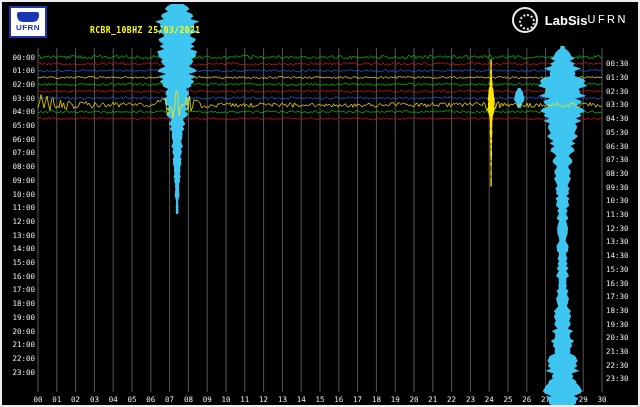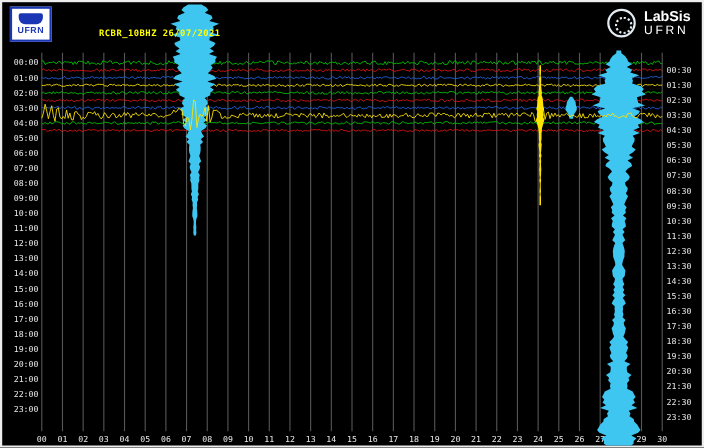--- a/index.html
+++ b/index.html
@@ -9,21 +9,21 @@
   #plot text{fill:#e8e8e8;font-family:"DejaVu Sans Mono",monospace;font-size:7.5px}
   .header{position:absolute;left:0;top:0;right:0;height:48px;z-index:2;pointer-events:none}
   .station-title{position:absolute;left:88px;top:24px;color:#ffff00;font:bold 8px "DejaVu Sans Mono",monospace;letter-spacing:.45px;white-space:pre}
   .desc-title{position:absolute;left:229px;top:24px;color:#ffff00;font:bold 8px "DejaVu Sans Mono",monospace;letter-spacing:.45px;white-space:pre}
   .ufrn-logo{position:absolute;left:7px;top:4px;width:38px;height:32px;background:#ffffff;border:2px solid #1a36b4;display:flex;flex-direction:column;align-items:center;justify-content:center;gap:1px}
   .ufrn-logo .emblem{width:22px;height:10px;background:#1a36b4;border-radius:2px 2px 6px 6px}
   .ufrn-logo .txt{color:#1a36b4;font:bold 8px "Liberation Sans",sans-serif;letter-spacing:.5px}
   .labsis{position:absolute;right:10px;top:5px;display:flex;align-items:center;gap:7px;color:#fff}
   .labsis .emblem{width:26px;height:26px;border:2px solid #e4ecf2;border-radius:50%;position:relative}
   .labsis .emblem::after{content:"";position:absolute;left:5px;top:5px;width:12px;height:12px;border:2px dotted #e4ecf2;border-radius:50%}
-  .labsis .txts{display:flex;flex-direction:column;line-height:1.05}
+  .labsis .txts{display:flex;flex-direction:row;line-height:1.05}
   .labsis .t1{font:bold 13px "Liberation Sans",sans-serif}
   .labsis .t2{font:11px "Liberation Sans",sans-serif;letter-spacing:2.5px}
 </style>
 </head>
 <body>
 
 <div class="screen">
 
   <svg id="plot" width="640" height="407">
       <g>
@@ -164,21 +164,21 @@
       <g>
         <polyline points="36.0,105.5 37.5,100.6 39.0,92.7 40.5,98.9 42.0,105.9 43.5,99.6 45.0,94.1 46.5,102.9 48.0,108.2 49.5,97.2 51.0,95.9 52.5,104.3 54.0,106.2 55.5,103.9 57.0,105.8 58.5,98.0 60.0,105.5 61.5,100.8 63.0,106.8 64.5,107.1 66.0,99.8 67.5,99.4 69.0,101.8 70.5,102.6 72.0,106.7 73.5,104.5 75.0,105.8 76.5,104.0 78.0,100.2 79.5,100.3 81.0,100.5 82.5,101.6 84.0,99.5 85.5,102.8 87.0,101.1 88.5,104.2 90.0,106.1 91.5,104.2 93.0,100.4 94.5,102.3 96.0,104.9 97.5,105.0 99.0,102.4 100.5,101.0 102.0,101.7 103.5,105.0 105.0,104.3 106.5,102.0 108.0,104.6 109.5,102.8 111.0,100.3 112.5,103.0 114.0,100.3 115.5,101.9 117.0,105.1 118.5,101.8 120.0,102.3 121.5,100.4 123.0,102.6 124.5,102.9 126.0,101.7 127.5,100.5 129.0,102.3 130.5,102.7 132.0,103.5 133.5,101.5 135.0,103.5 136.5,101.5 138.0,101.0 139.5,101.5 141.0,103.3 142.5,104.5 144.0,103.5 145.5,104.1 147.0,104.7 148.5,103.3 150.0,103.1 151.5,102.6 153.0,102.3 154.5,100.8 156.0,98.0 157.5,100.0 159.0,98.9 160.5,96.3 162.0,97.6 163.5,97.9 165.0,110.8 166.5,112.4 168.0,104.5 169.5,105.4 171.0,116.1 172.5,106.4 174.0,88.8 175.5,89.9 177.0,113.9 178.5,105.3 180.0,101.8 181.5,104.0 183.0,101.5 184.5,95.8 186.0,108.3 187.5,94.0 189.0,109.0 190.5,105.3 192.0,98.0 193.5,98.5 195.0,98.1 196.5,99.8 198.0,100.6 199.5,105.6 201.0,105.4 202.5,103.6 204.0,105.6 205.5,105.1 207.0,105.2 208.5,102.6 210.0,103.2 211.5,103.7 213.0,104.4 214.5,105.2 216.0,101.6 217.5,102.2 219.0,100.7 220.5,102.1 222.0,102.8 223.5,102.6 225.0,100.9 226.5,102.2 228.0,100.9 229.5,104.6 231.0,101.5 232.5,104.5 234.0,101.7 235.5,104.9 237.0,104.5 238.5,102.1 240.0,103.8 241.5,101.5 243.0,104.4 244.5,102.2 246.0,103.7 247.5,105.3 249.0,101.2 250.5,105.2 252.0,104.4 253.5,103.9 255.0,103.5 256.5,103.1 258.0,100.7 259.5,101.5 261.0,101.8 262.5,102.0 264.0,103.4 265.5,101.8 267.0,102.1 268.5,102.2 270.0,104.5 271.5,101.1 273.0,101.8 274.5,102.0 276.0,103.5 277.5,104.7 279.0,101.9 280.5,101.3 282.0,103.4 283.5,102.0 285.0,104.9 286.5,103.5 288.0,100.7 289.5,102.2 291.0,105.3 292.5,100.7 294.0,103.1 295.5,102.8 297.0,105.1 298.5,103.5 300.0,104.0 301.5,102.9 303.0,103.9 304.5,102.9 306.0,103.7 307.5,103.0 309.0,102.0 310.5,101.1 312.0,103.8 313.5,104.8 315.0,103.3 316.5,102.2 318.0,102.8 319.5,103.4 321.0,102.9 322.5,104.5 324.0,101.8 325.5,103.8 327.0,102.1 328.5,103.5 330.0,105.0 331.5,101.7 333.0,104.0 334.5,102.8 336.0,105.1 337.5,102.5 339.0,104.0 340.5,103.8 342.0,102.8 343.5,101.7 345.0,104.8 346.5,104.6 348.0,104.4 349.5,102.0 351.0,105.3 352.5,101.7 354.0,104.5 355.5,102.1 357.0,102.6 358.5,103.2 360.0,105.0 361.5,103.5 363.0,103.2 364.5,103.1 366.0,101.7 367.5,101.1 369.0,104.1 370.5,102.6 372.0,104.4 373.5,105.0 375.0,104.8 376.5,103.0 378.0,101.3 379.5,103.2 381.0,103.2 382.5,104.1 384.0,102.2 385.5,103.9 387.0,103.8 388.5,101.0 390.0,100.7 391.5,100.8 393.0,102.8 394.5,103.8 396.0,100.8 397.5,101.1 399.0,102.5 400.5,101.3 402.0,101.1 403.5,102.3 405.0,102.0 406.5,103.7 408.0,102.9 409.5,103.5 411.0,105.0 412.5,104.0 414.0,101.2 415.5,101.5 417.0,104.5 418.5,101.7 420.0,101.3 421.5,103.7 423.0,101.8 424.5,105.3 426.0,102.4 427.5,104.2 429.0,102.8 430.5,100.7 432.0,103.6 433.5,103.5 435.0,102.9 436.5,104.6 438.0,101.1 439.5,101.2 441.0,101.5 442.5,100.7 444.0,102.4 445.5,105.1 447.0,100.9 448.5,104.6 450.0,103.1 451.5,101.4 453.0,102.3 454.5,100.8 456.0,102.8 457.5,101.1 459.0,102.1 460.5,104.8 462.0,101.5 463.5,100.8 465.0,103.1 466.5,102.1 468.0,100.8 469.5,103.1 471.0,103.5 472.5,101.2 474.0,100.8 475.5,100.7 477.0,102.3 478.5,102.6 480.0,104.1 481.5,100.2 483.0,102.1 484.5,108.3 486.0,108.6 487.5,95.3 489.0,95.0 490.5,104.0 492.0,97.1 493.5,106.6 495.0,100.9 496.5,99.9 498.0,105.8 499.5,101.0 501.0,104.1 502.5,100.8 504.0,103.6 505.5,102.2 507.0,104.4 508.5,102.0 510.0,102.7 511.5,102.4 513.0,101.1 514.5,102.2 516.0,104.4 517.5,102.8 519.0,102.8 520.5,103.5 522.0,104.5 523.5,104.3 525.0,101.2 526.5,105.3 528.0,101.3 529.5,105.3 531.0,104.9 532.5,105.0 534.0,101.8 535.5,102.3 537.0,104.7 538.5,101.3 540.0,104.2 541.5,103.1 543.0,104.4 544.5,102.6 546.0,104.2 547.5,102.7 549.0,104.4 550.5,101.8 552.0,102.5 553.5,103.2 555.0,100.7 556.5,103.7 558.0,103.1 559.5,104.7 561.0,105.2 562.5,104.2 564.0,103.6 565.5,103.2 567.0,105.1 568.5,101.4 570.0,101.2 571.5,100.7 573.0,103.7 574.5,104.4 576.0,105.1 577.5,104.8 579.0,102.2 580.5,101.2 582.0,101.5 583.5,100.9 585.0,102.0 586.5,104.1 588.0,100.6 589.5,103.7 591.0,101.2 592.5,102.8 594.0,105.2 595.5,102.3 597.0,104.0 598.5,104.6 600.0,104.0" fill="none" stroke="#ffe400" stroke-width="0.8"></polyline>
       </g>
     </svg>
 
   <div class="header">
     <div class="ufrn-logo">
       <div class="emblem"></div>
       <div class="txt">UFRN</div>
     </div>
-    <div class="station-title">RCBR_10BHZ 26/07/2021</div>
+    <div class="station-title">RCBR_10BHZ 25/03/2021</div>
     <div class="labsis">
       <div class="emblem"></div>
       <div class="txts">
         <div class="t1">LabSis</div>
         <div class="t2">UFRN</div>
       </div>
     </div>
   </div>
 
 </div>

